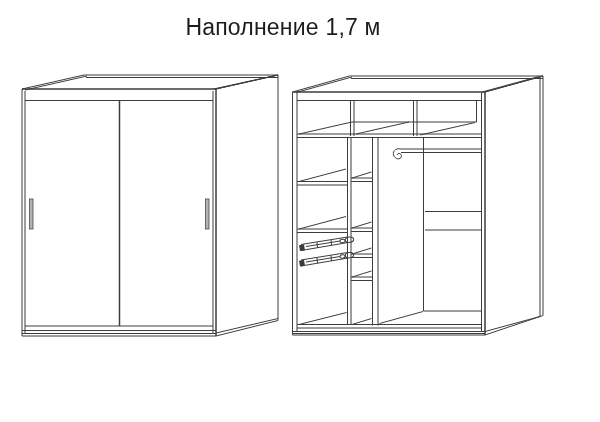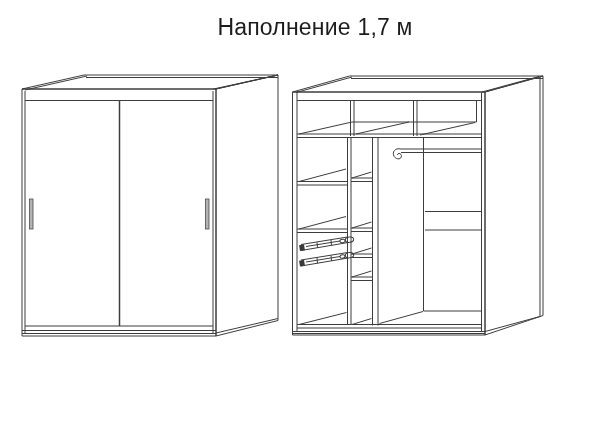--- a/index.html
+++ b/index.html
@@ -1,19 +1,19 @@
 <!DOCTYPE html>
 <html><head>
 <meta charset="utf-8">
 <style>
   html,body{margin:0;padding:0;background:#fff;}
   .canvas{position:relative;width:600px;height:422px;background:#fff;overflow:hidden;
           font-family:"Liberation Sans",sans-serif;}
   .title{position:absolute;top:12px;left:0;width:566px;text-align:center;
-         font-size:23px;line-height:30px;color:#1c1c1c;letter-spacing:0.2px;margin-left:32px;}
+         font-size:23px;line-height:30px;color:#1c1c1c;letter-spacing:0.2px;}
   svg{position:absolute;top:0;left:0;}
   .ln{fill:none;stroke-width:1;stroke-linecap:butt;stroke-linejoin:miter;}
 </style>
 </head>
 <body>
 
 <div class="canvas">
 
   <div class="title">Наполнение 1,7 м</div>
 

